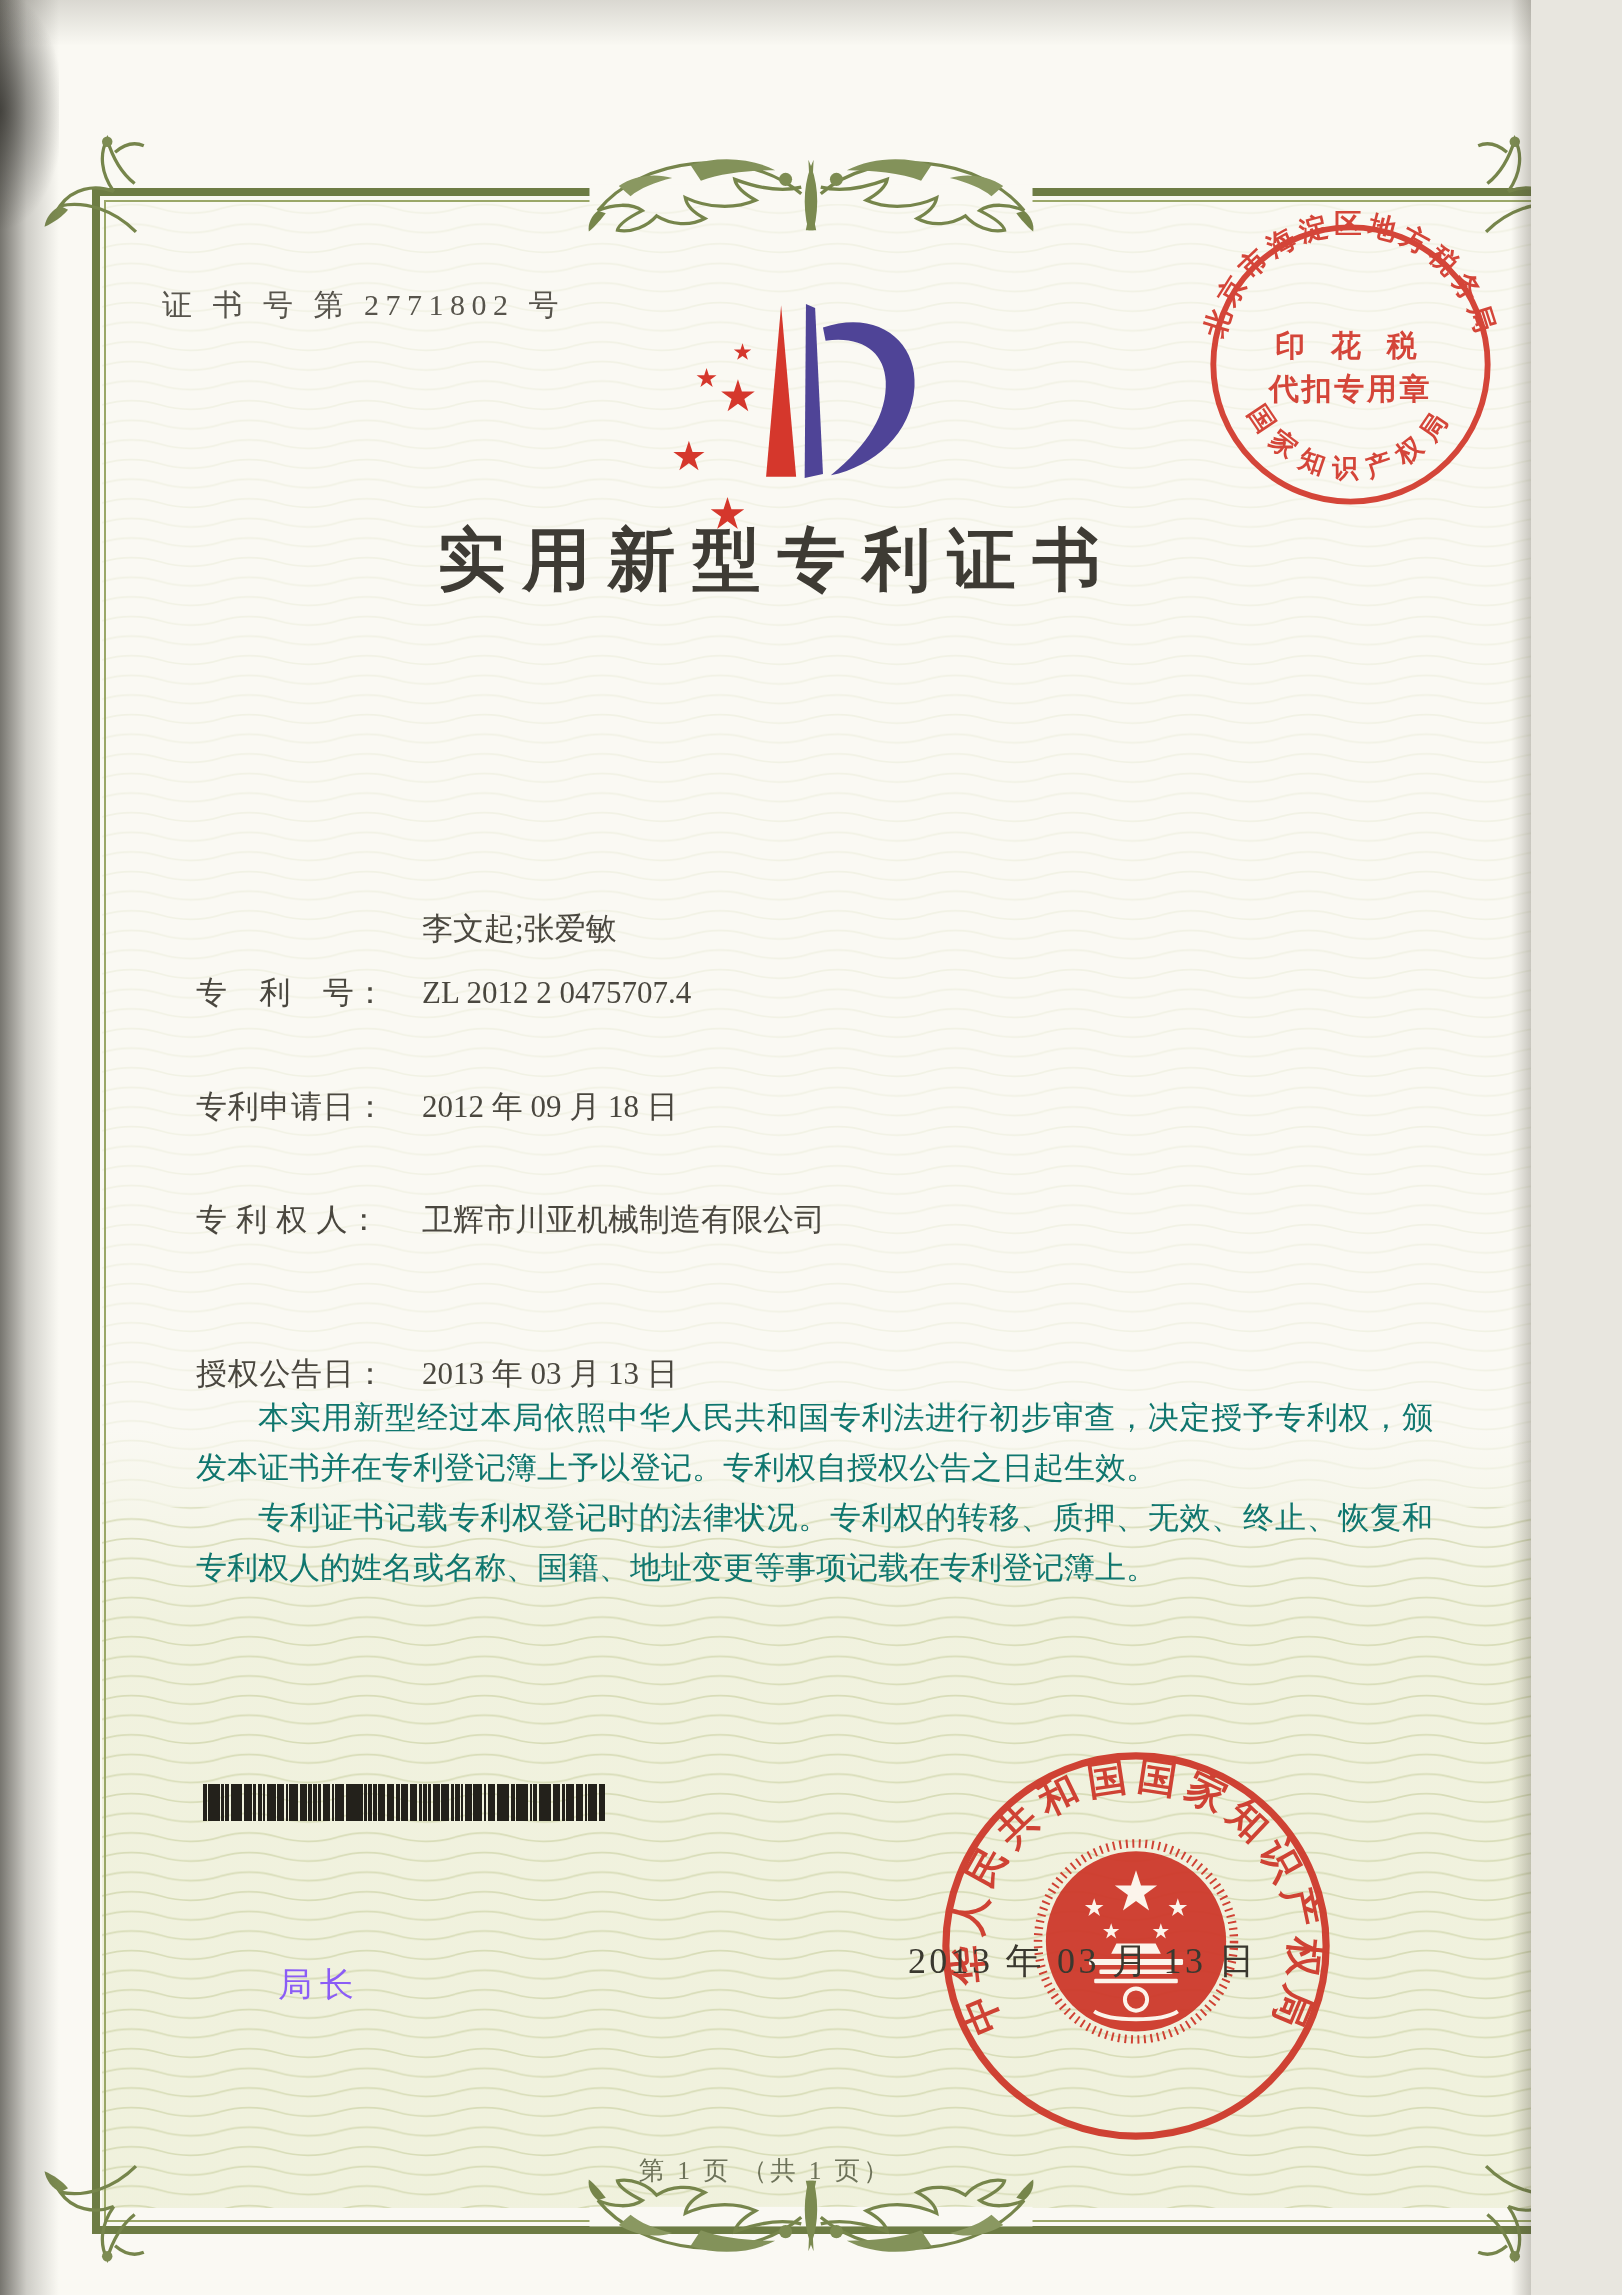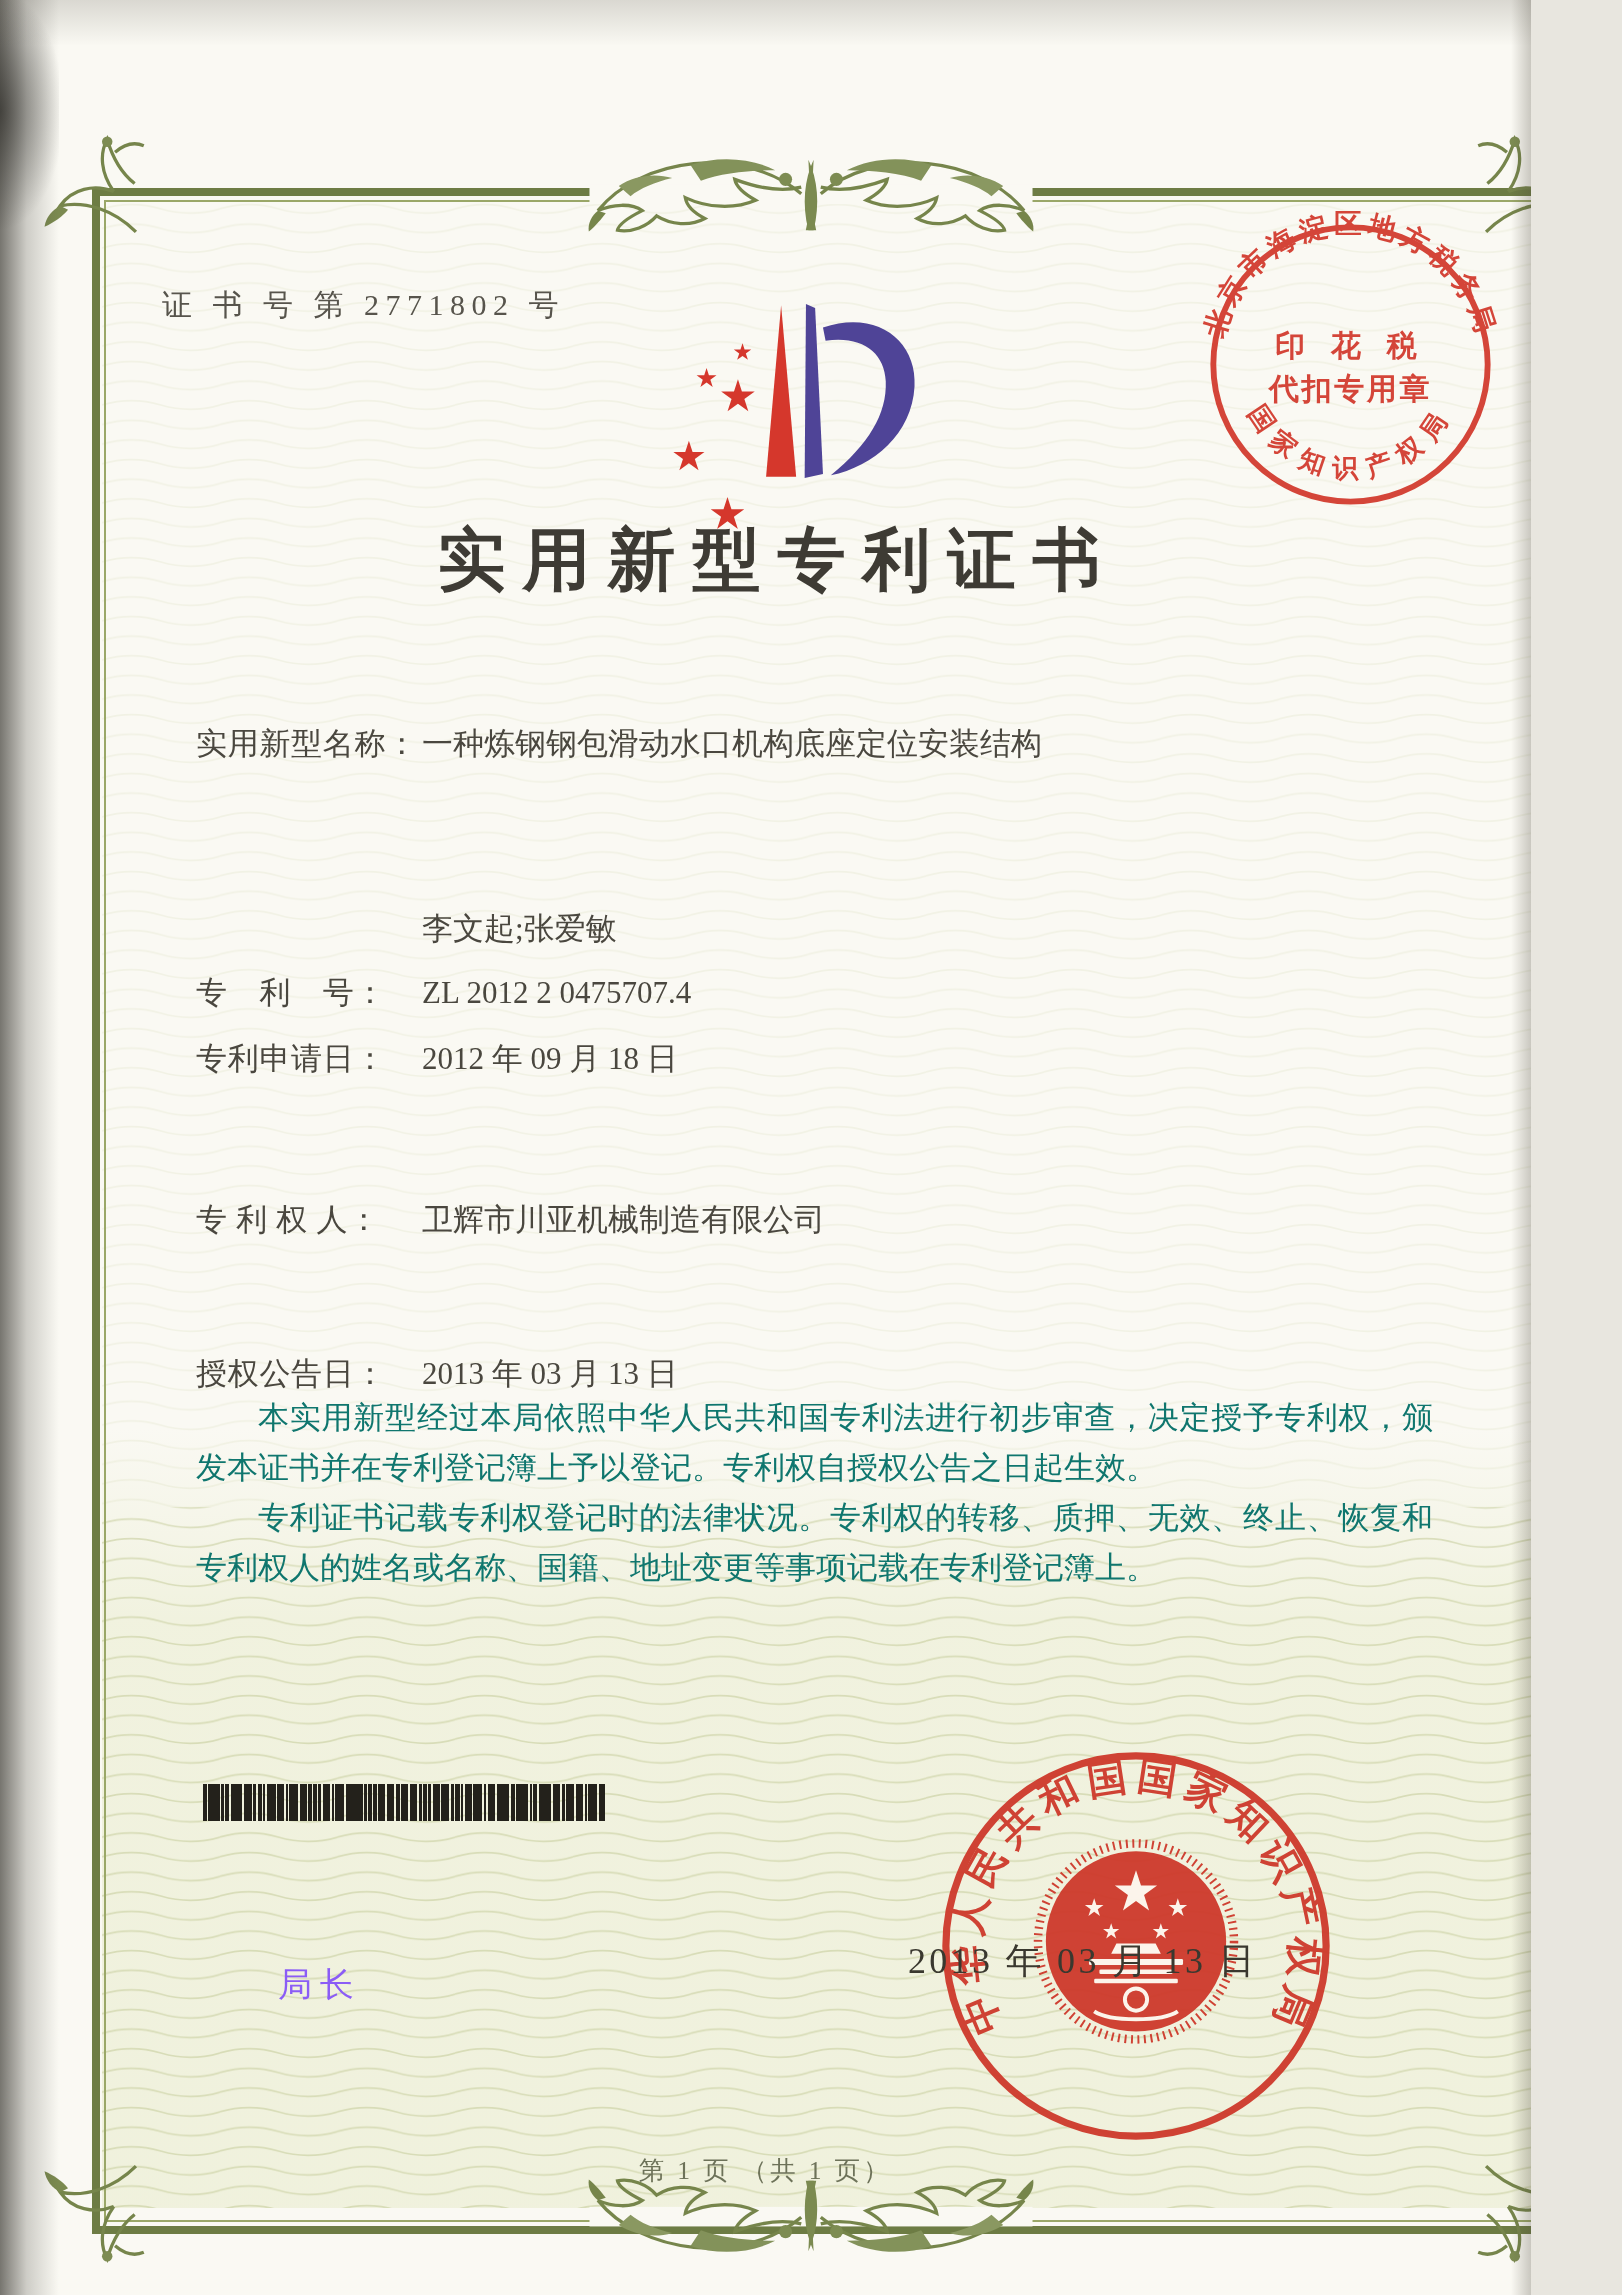--- a/index.html
+++ b/index.html
@@ -35,21 +35,21 @@
   .cert-no{position:absolute;left:162px;top:285px;font-size:30px;letter-spacing:6.5px;
     color:#57544c;z-index:3;white-space:nowrap;}
   .logo{position:absolute;left:615px;top:249px;z-index:3;}
   .tax-stamp{position:absolute;left:1197px;top:211px;z-index:3;opacity:.93;}
   .title{position:absolute;left:7px;right:0;top:515px;text-align:center;font-size:68px;
     font-weight:bold;letter-spacing:17px;padding-left:17px;color:#3e3b34;z-index:3;}
 
   .row{position:absolute;left:196px;font-size:31px;color:#4a473f;white-space:nowrap;z-index:3;}
   .row .lbl{display:inline-block;width:226px;letter-spacing:0.7px;}
   .r0{top:723px;} .r1{top:850px;} .r1b{top:908px;left:422px;} .r2{top:972px;}
-  .r3{top:1038px;} .r4{top:1199px;} .r5{top:1313px;margin-top:40px;}
+  .r3{top:1086px;} .r4{top:1199px;} .r5{top:1313px;margin-top:40px;}
 
   .body-text{position:absolute;left:196px;top:1393px;width:1237px;font-size:31px;
     line-height:50px;text-align:justify;color:#0f766e;z-index:3;}
   .body-text p{margin:0;text-indent:2em;}
 
   .barcode{position:absolute;left:203px;top:1784px;width:402px;height:37px;z-index:3;
     background:
       repeating-linear-gradient(90deg,#23211b 0 2.6px,rgba(0,0,0,0) 2.6px 4.6px),
       repeating-linear-gradient(90deg,#23211b 0 1.3px,rgba(0,0,0,0) 1.3px 7.2px),
       repeating-linear-gradient(90deg,#23211b 0 3.9px,rgba(0,0,0,0) 3.9px 11px),
@@ -172,23 +172,20 @@
       <textPath href="#tsBot" startOffset="50%" text-anchor="middle">国家知识产权局</textPath>
     </text>
     <text x="235" y="222" text-anchor="middle" fill="#d2382b" font-size="46" letter-spacing="14" font-weight="bold">印 花 税</text>
     <text x="235" y="288" text-anchor="middle" fill="#d2382b" font-size="46" letter-spacing="4" font-weight="bold">代扣专用章</text>
   </svg>
 
   
   <div class="title">实用新型专利证书</div>
 
   
-  <div class="row r0">
-    <span class="lbl">实用新型名称：</span><span>一种炼钢钢包滑动水口机构底座定位安装结构</span>
-  </div>
   <div class="row r1b">
     <span>李文起;张爱敏</span>
   </div>
   <div class="row r2">
     <span class="lbl">专　利　号：</span><span>ZL 2012 2 0475707.4</span>
   </div>
   <div class="row r3">
     <span class="lbl">专利申请日：</span><span>2012 年 09 月 18 日</span>
   </div>
   <div class="row r4">

